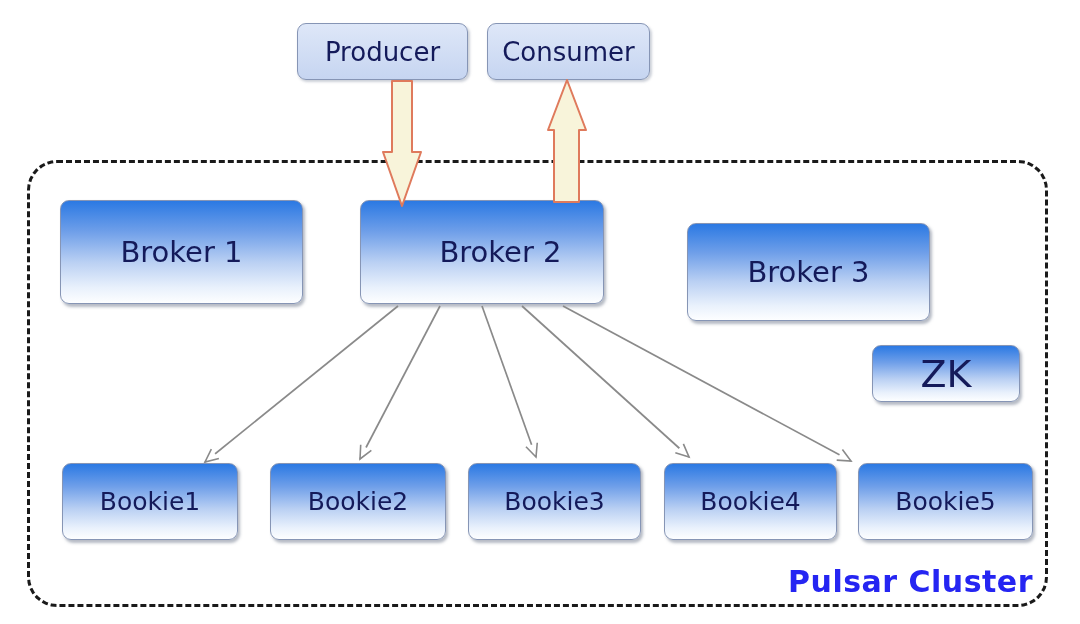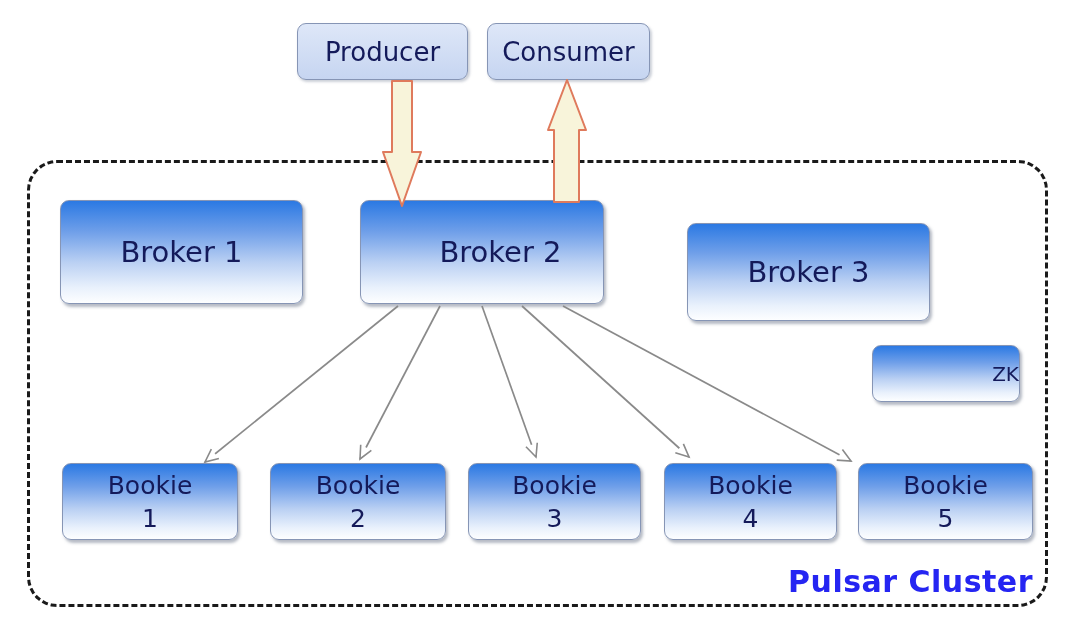--- a/index.html
+++ b/index.html
@@ -44,25 +44,25 @@
     background: linear-gradient(180deg,
       var(--light-node-top) 0%,
       var(--light-node-bottom) 100%);
     box-shadow: 1.5px 2px 2.5px rgba(130,140,160,0.40);
   }
   .producer { left: 297px; top: 23px; width: 171px; height: 57px; font-size: 26px; }
   .consumer { left: 487px; top: 23px; width: 163px; height: 57px; font-size: 26px; align-items: center; }
   .broker-1 { left: 60px;  top: 200px; width: 243px; height: 104px; font-size: 29px; }
   .broker-2 { left: 360px; top: 200px; width: 244px; height: 104px; font-size: 29px; padding-left: 37px; }
   .broker-3 { left: 687px; top: 200px; width: 243px; height: 98px; font-size: 29px; margin-top: 23px; }
-  .zk       { left: 872px; top: 345px; width: 148px; height: 57px;  font-size: 20px; justify-content: flex-end; }
+  .zk       { left: 872px; top: 345px; width: 148px; height: 57px;  font-size: 38px; }
   .bookie {
     top: 463px; width: 176px; height: 77px;
     font-size: 25px; line-height: 33px;
-    flex-direction: column;
+    flex-direction: row;
   }
   .bookie-1 { left: 62px;  }
   .bookie-2 { left: 270px; }
   .bookie-3 { left: 468px; width: 173px; }
   .bookie-4 { left: 664px; width: 173px; }
   .bookie-5 { left: 858px; width: 175px; }
   .pulsar-label {
     position: absolute;
     top: 564px; right: 47px;
     font-size: 30px;

